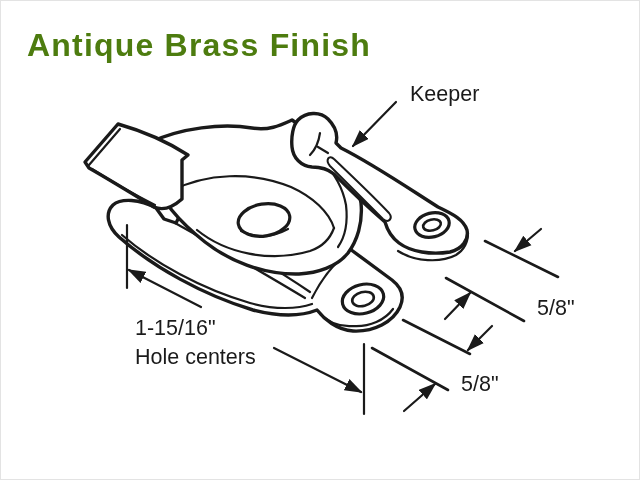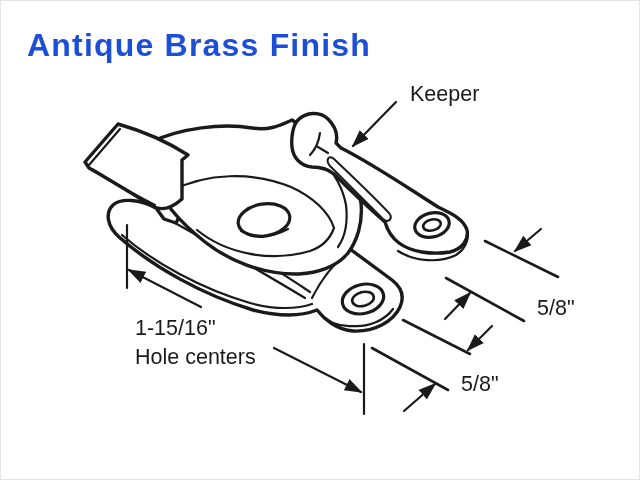--- a/index.html
+++ b/index.html
@@ -11,21 +11,21 @@
     border:1px solid #e3e3e3;
     overflow:hidden;
     font-family:"Liberation Sans", sans-serif;
   }
   .page-title{
     position:absolute;
     left:26px;top:26px;
     font-size:32px;
     font-weight:bold;
     letter-spacing:1.2px;
-    color:#1d4ed8;
+    color:#4d7c0f;
     white-space:nowrap;
   }
   svg{position:absolute;left:0;top:0;}
   .outline{fill:#ffffff;stroke:#1a1a1a;stroke-width:3.4;stroke-linejoin:round;stroke-linecap:round;}
   .detail{fill:none;stroke:#1a1a1a;stroke-width:2.2;stroke-linejoin:round;stroke-linecap:round;}
   .hole-outer{fill:#ffffff;stroke:#1a1a1a;stroke-width:3.2;}
   .hole-inner{fill:#ffffff;stroke:#1a1a1a;stroke-width:2.6;}
   .dim-line{fill:none;stroke:#1a1a1a;stroke-width:2.6;stroke-linecap:round;}
   .ext-line{fill:none;stroke:#1a1a1a;stroke-width:2.2;stroke-linecap:round;}
   .arrow-line{fill:none;stroke:#1a1a1a;stroke-width:2.2;stroke-linecap:round;}

